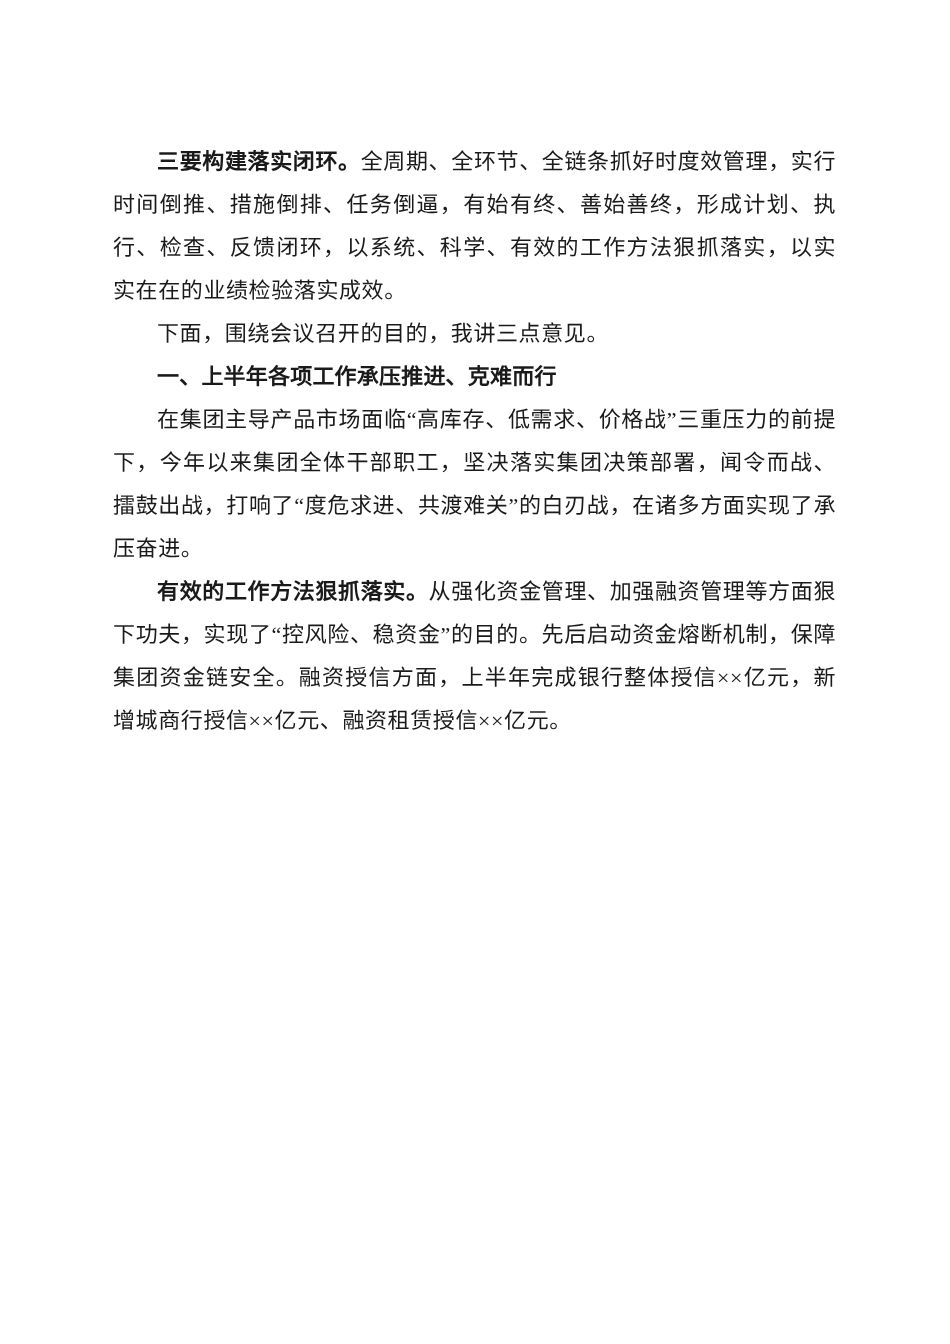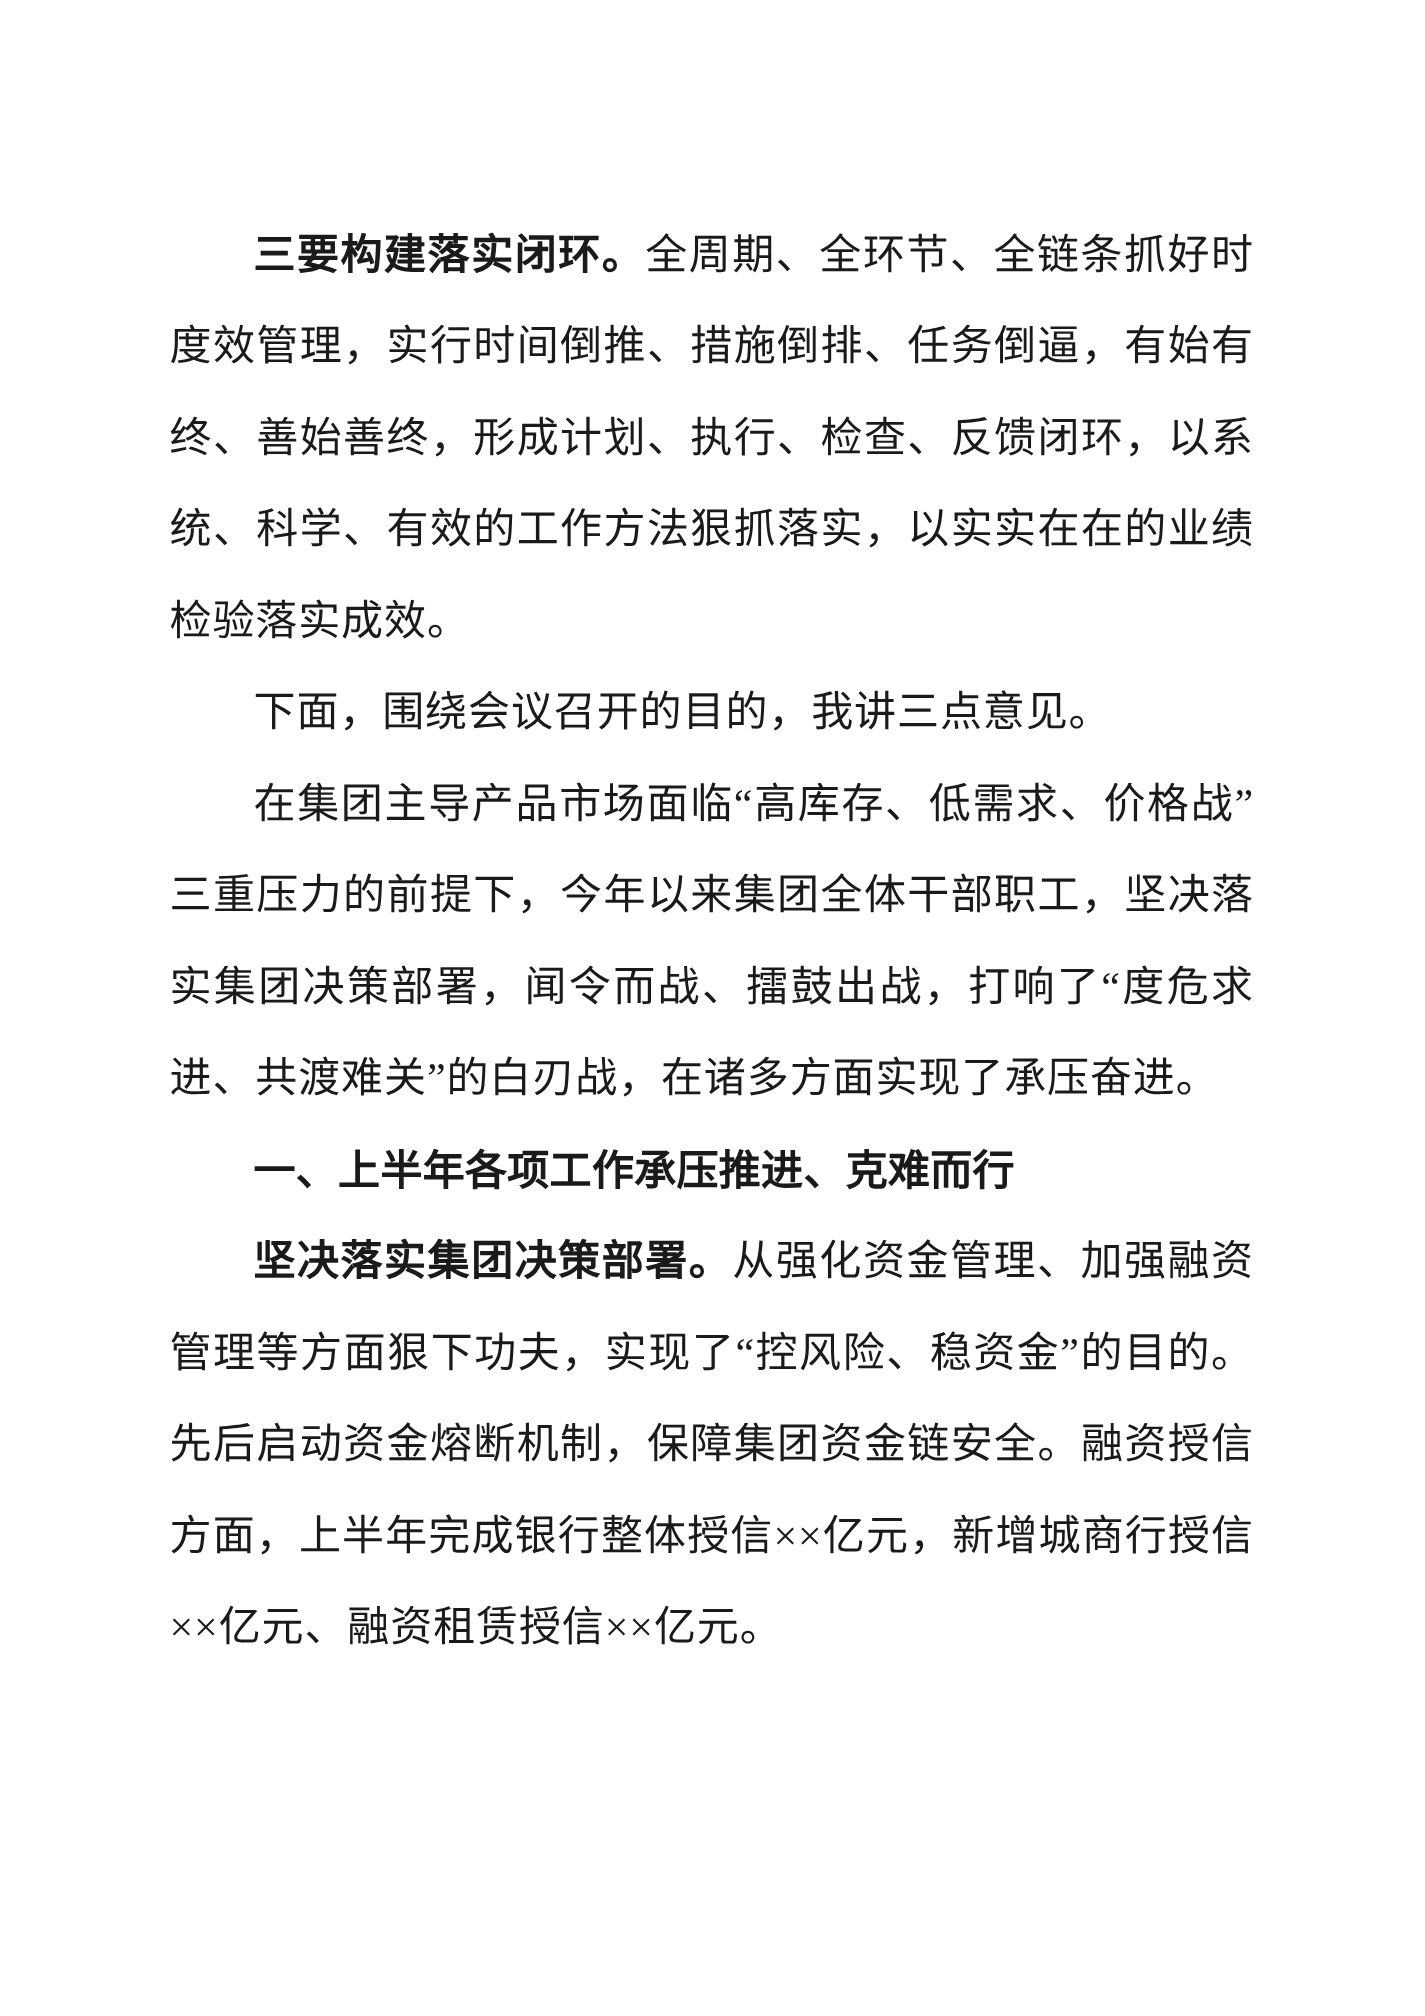--- a/index.html
+++ b/index.html
@@ -19,22 +19,22 @@
     background: #ffffff;
     padding: 140px 114px 0 113px;
   }
   .doc {
     width: 723px;
     color: #1a1a1a;
   }
   .para {
     margin: 0;
     font-family: "Liberation Serif", "DejaVu Serif", serif;
-    font-size: 28px;
-    line-height: 61px;
+    font-size: 22px;
+    line-height: 43px;
     letter-spacing: 0.6px;
     text-align: justify;
     text-justify: inter-ideograph;
     text-indent: 2em;
     word-break: break-all;
   }
   .para .lead {
     font-weight: bold;
   }
   .para.heading {
@@ -46,21 +46,21 @@
 </style>
 </head>
 <body style="background: rgb(255, 255, 255);">
 
 <div class="page">
   <main class="doc" id="doc" style="color: rgb(26, 26, 26);">
   <p class="para"><strong class="lead">三要构建落实闭环。</strong><span class="ptext">全周期、全环节、全链条抓好时度效管理，实行时间倒推、措施倒排、任务倒逼，有始有终、善始善终，形成计划、执行、检查、反馈闭环，以系统、科学、有效的工作方法狠抓落实，以实实在在的业绩检验落实成效。</span></p>
 
   <p class="para"><span class="ptext">下面，围绕会议召开的目的，我讲三点意见。</span></p>
 
+  <p class="para heading"><span class="ptext">一、上半年各项工作承压推进、克难而行</span></p>
+
   <p class="para"><span class="ptext">在集团主导产品市场面临“高库存、低需求、价格战”三重压力的前提下，今年以来集团全体干部职工，坚决落实集团决策部署，闻令而战、擂鼓出战，打响了“度危求进、共渡难关”的白刃战，在诸多方面实现了承压奋进。</span></p>
 
-  <p class="para heading"><span class="ptext">一、上半年各项工作承压推进、克难而行</span></p>
 
-
-  <p class="para"><strong class="lead">坚决落实集团决策部署。</strong><span class="ptext">从强化资金管理、加强融资管理等方面狠下功夫，实现了“控风险、稳资金”的目的。先后启动资金熔断机制，保障集团资金链安全。融资授信方面，上半年完成银行整体授信××亿元，新增城商行授信××亿元、融资租赁授信××亿元。</span></p>
+  <p class="para"><strong class="lead">有效的工作方法狠抓落实。</strong><span class="ptext">从强化资金管理、加强融资管理等方面狠下功夫，实现了“控风险、稳资金”的目的。先后启动资金熔断机制，保障集团资金链安全。融资授信方面，上半年完成银行整体授信××亿元，新增城商行授信××亿元、融资租赁授信××亿元。</span></p>
 
 </main>
 </div>
 
 </body></html>

